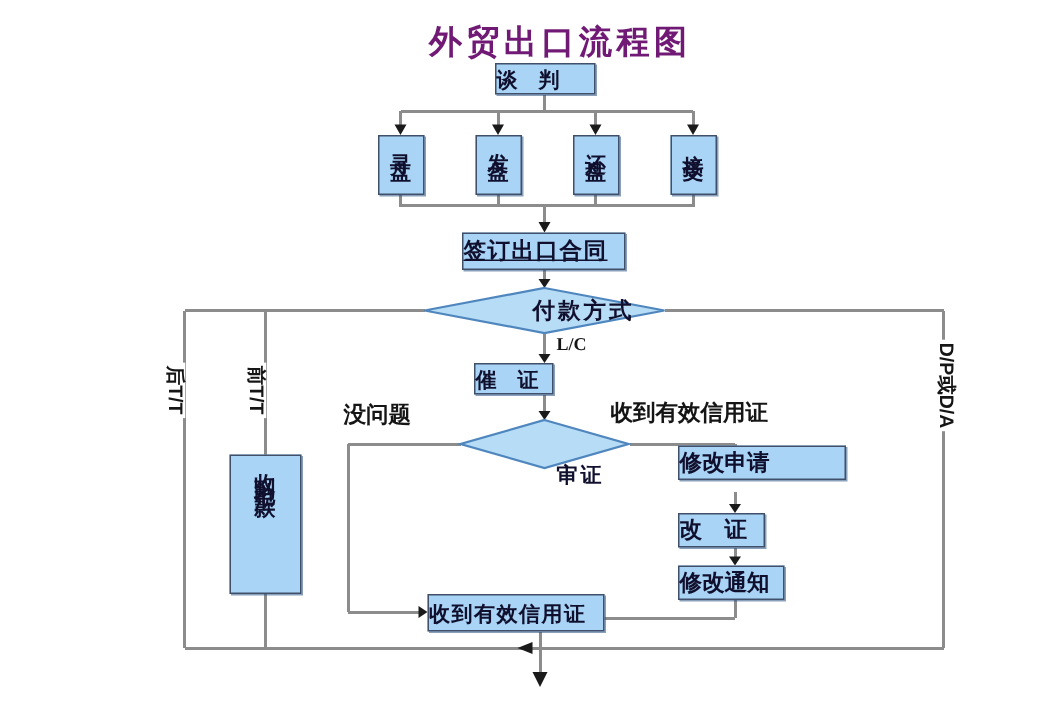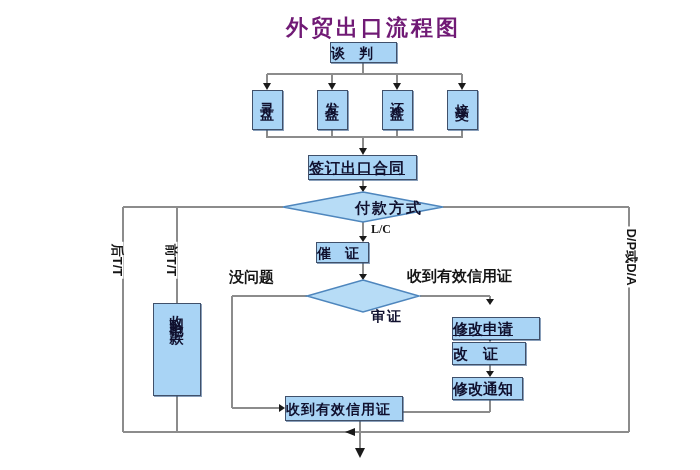--- a/index.html
+++ b/index.html
@@ -101,24 +101,24 @@
     </div>
 
   <div class="dtext" style="left:303px;top:200px;width:120px;font-size:15px;letter-spacing:2px;">付款方式</div>
 
   <div class="box" style="left:316px;top:242px;width:53px;height:21px;">
       <span>催　证</span>
     </div>
 
   <div class="dtext" style="left:323px;top:289px;width:80px;font-size:14px;letter-spacing:2px;margin-top:20px;">审证</div>
 
-  <div class="box" style="left:452px;top:317px;width:88px;height:23px;font-size:15px;text-decoration:underline;">
+  <div class="box" style="left:452px;top:297px;width:112px;height:23px;font-size:15px;">
       <span>修改申请</span>
     </div>
-  <div class="box" style="left:452px;top:342px;width:74px;height:23px;font-size:15px;">
+  <div class="box" style="left:452px;top:342px;width:58px;height:23px;font-size:15px;">
       <span>改　证</span>
     </div>
   <div class="box" style="left:452px;top:377px;width:71px;height:23px;font-size:15px;">
       <span>修改通知</span>
     </div>
 
   <div class="box" style="left:285px;top:396px;width:118px;height:25px;letter-spacing:1px;">
       <span>收到有效信用证</span>
     </div>
 

